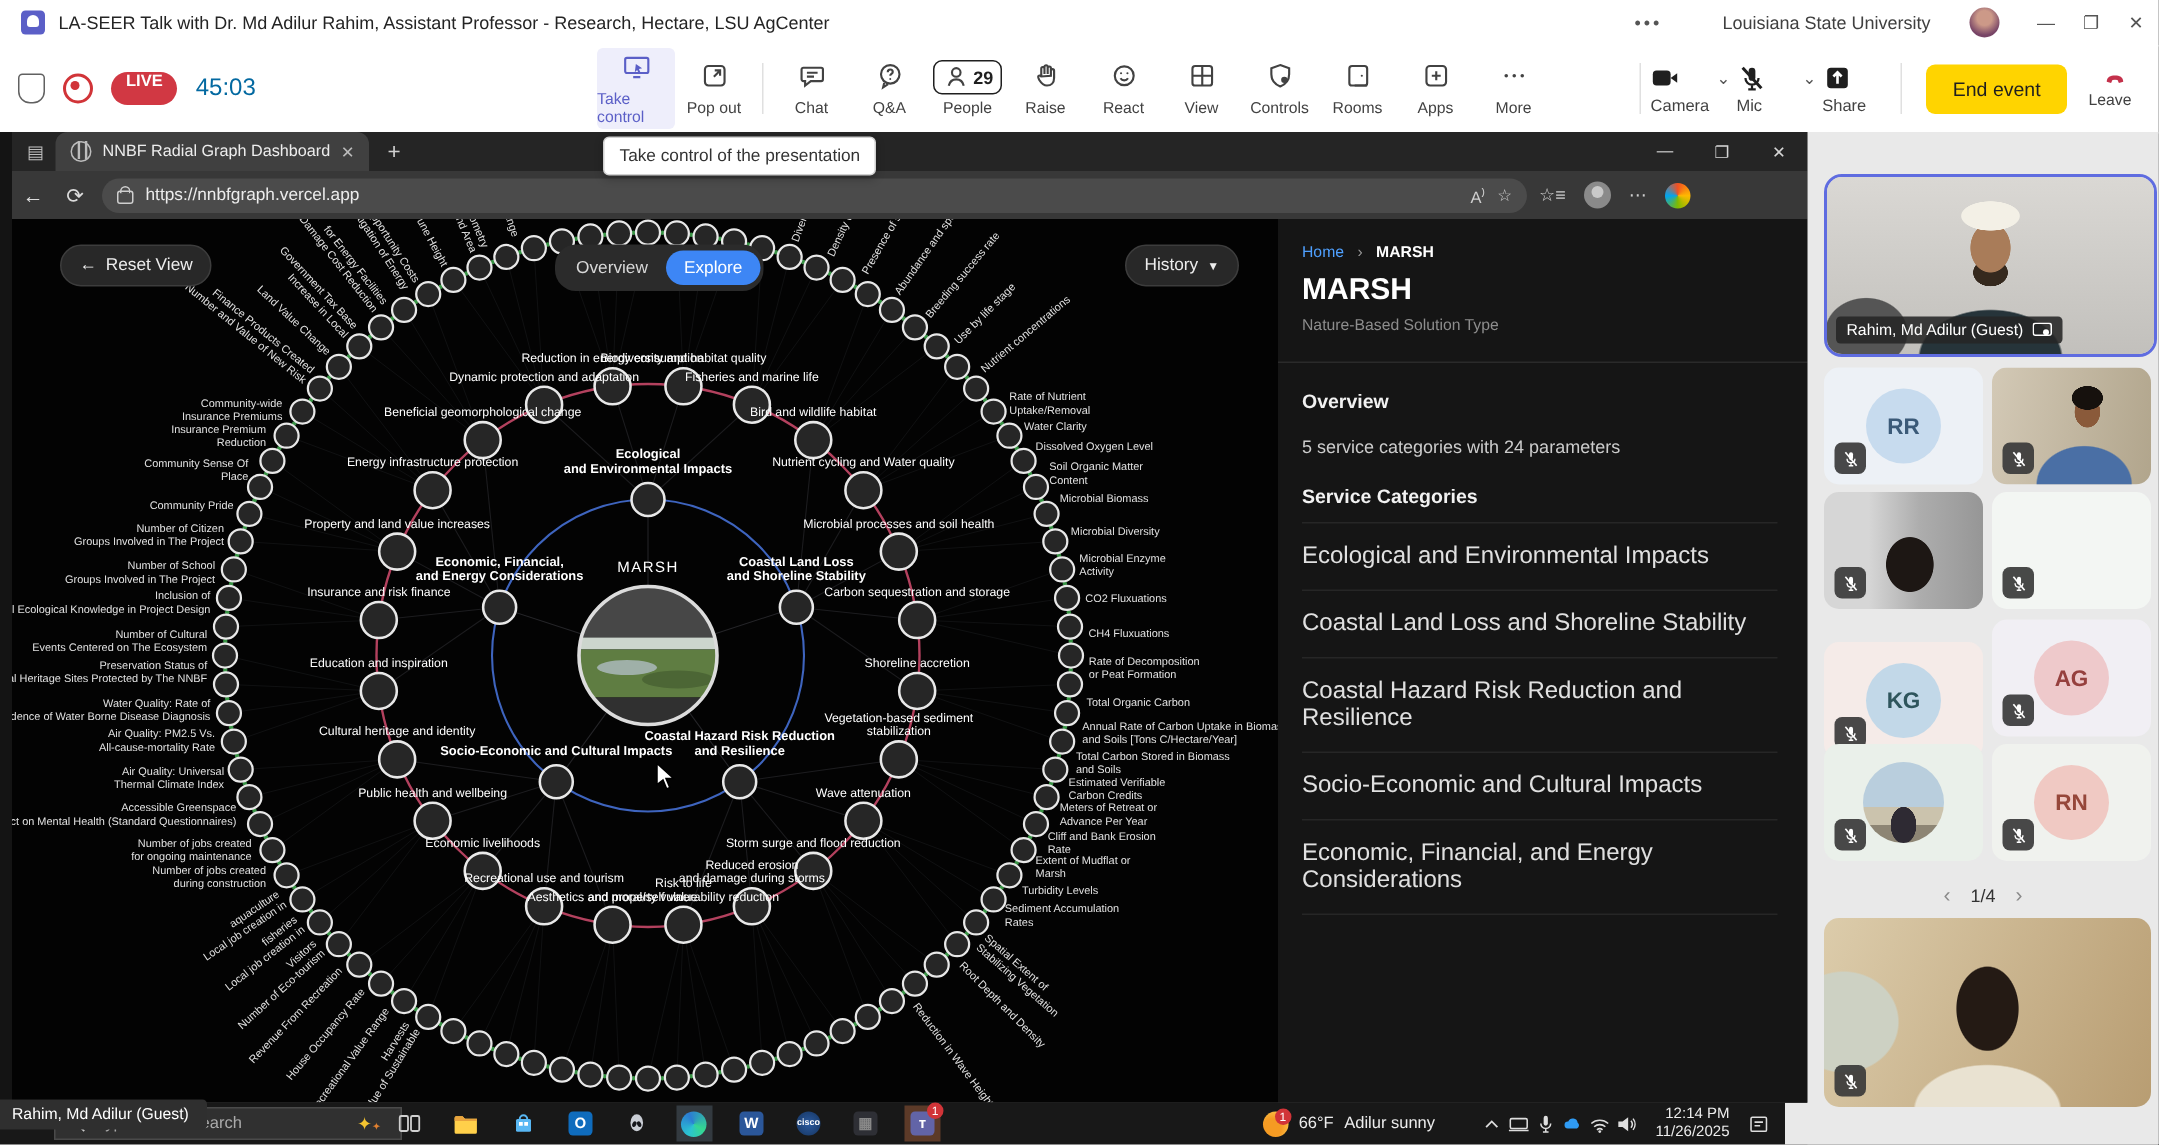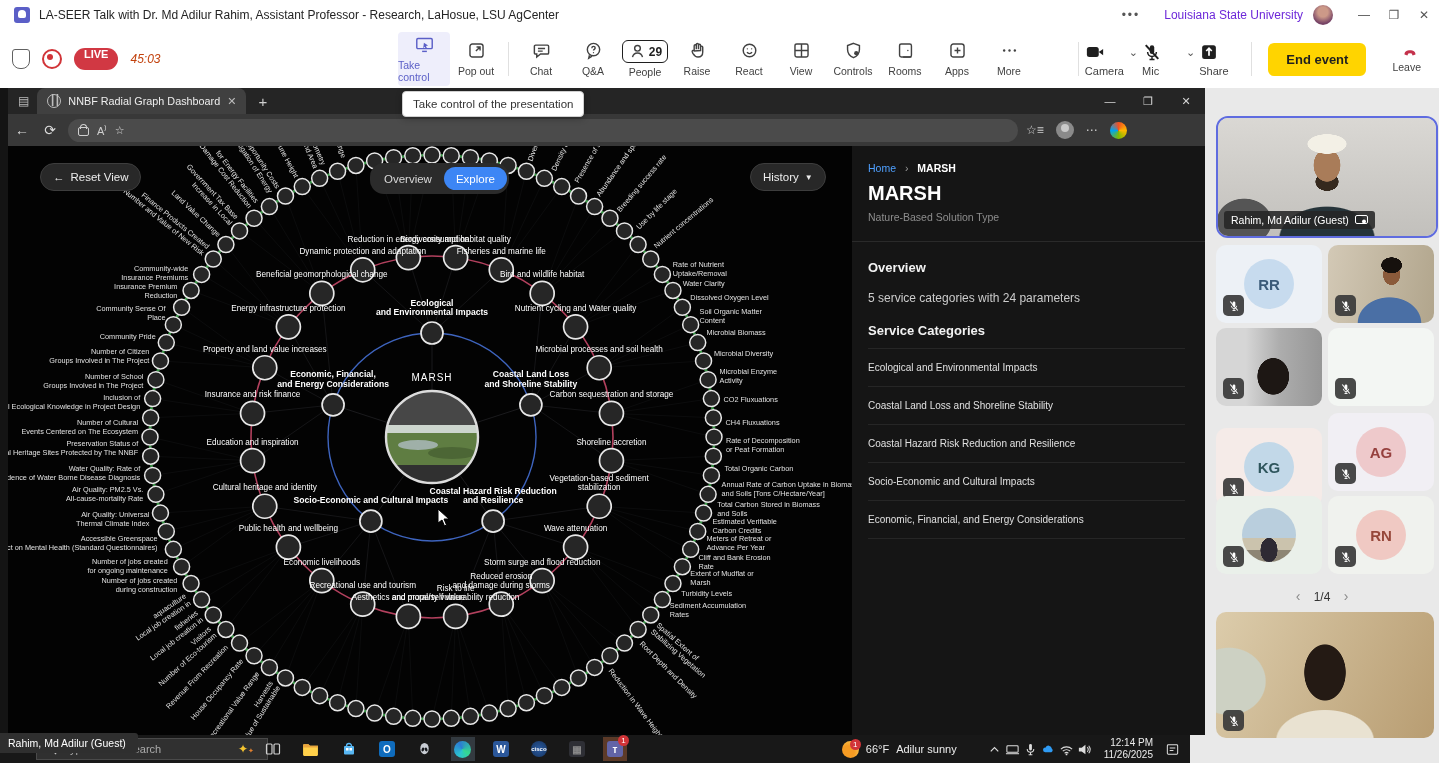--- a/index.html
+++ b/index.html
@@ -4,50 +4,50 @@
 <style>
   html,body{margin:0;padding:0;width:1439px;height:763px;overflow:hidden;
     font-family:"Liberation Sans",sans-serif;background:#e9e9e9;position:relative;}
   
   .titlebar{position:absolute;left:0;top:0;width:1439px;height:30px;background:#fff;
     border-bottom:1px solid #ececec;display:flex;align-items:center;font-size:12px;color:#242424;}
   .teams-logo{width:16px;height:16px;margin:0 9px 0 14px;background:#5b5fc7;border-radius:3px;position:relative;}
   .teams-logo::after{content:"";position:absolute;left:4px;top:3px;width:8px;height:8px;border-radius:50% 50% 2px 2px;background:#fff;}
   .tb-title{white-space:nowrap;}
   .tb-spacer{flex:1;}
-  .tb-org{color:#6d28d9;margin:0 10px;}
+  .tb-org{color:#404040;margin:0 26px;}
   .tb-dots{color:#555;margin-right:14px;letter-spacing:2px;}
   .avatar-sm{width:20px;height:20px;border-radius:50%;background:radial-gradient(circle at 50% 35%,#c98 30%,#746 70%);margin-right:16px;}
   .winbtn{width:30px;text-align:center;color:#555;font-size:12px;}
   
   .toolbar{position:absolute;left:0;top:30px;width:1439px;height:58px;background:#fff;border-bottom:1px solid #dcdcdc;}
   .tb-left{position:absolute;left:12px;top:0;height:58px;display:flex;align-items:center;gap:12px;}
   .shield{width:16px;height:18px;border:1.5px solid #616161;border-radius:3px 3px 8px 8px;}
   .record{width:16px;height:16px;border:2px solid #d13438;border-radius:50%;position:relative;}
   .record::after{content:"";position:absolute;left:3px;top:3px;width:6px;height:6px;background:#d13438;border-radius:50%;}
   .live{background:#d13843;color:#fff;border-radius:12px;height:22px;display:flex;align-items:center;padding:0 10px;gap:7px;font-size:11px;font-weight:bold;flex-direction:column;}
   .live .vbar{width:1px;height:12px;background:rgba(255,255,255,.55);}
   .eye{width:13px;height:9px;border:1.3px solid #fff;border-radius:50%;position:relative;}
   .eye::after{content:"";position:absolute;left:3.5px;top:2px;width:3px;height:3px;background:#fff;border-radius:50%;}
-  .timer{font-size:12px;color:#c2410c;font-style:italic;}
+  .timer{font-size:16px;color:#0369a1;}
   .tb-center{position:absolute;left:398px;top:0;height:58px;display:flex;align-items:center;}
   .tbtn{width:52px;height:54px;display:flex;flex-direction:column;align-items:center;justify-content:center;gap:3px;
     font-size:10.5px;color:#424242;border-radius:4px;}
   .tbtn svg{width:19px;height:19px;stroke:#424242;fill:none;stroke-width:1.2;}
   .tbtn.active{background:#eeeefb;color:#5b5fc7;}
   .tbtn.active svg{stroke:#5b5fc7;}
   .tb-divider{width:1px;height:34px;background:#e0e0e0;margin:0 6px;}
   .people-box{display:flex;align-items:center;gap:2px;border:1.6px solid #1f1f1f;border-radius:6px;padding:1px 5px;}
   .people-box b{font-size:12px;color:#1f1f1f;}
   .tb-right{position:absolute;right:0;top:0;height:58px;display:flex;align-items:center;}
   .dev{display:flex;flex-direction:column;gap:3px;font-size:11px;color:#424242;width:46px;}
   .dev svg{width:20px;height:20px;}
   .chev{color:#555;font-size:11px;margin:0 4px 14px -2px;}
-  .end-btn{background:#ffd400;color:#1f1f1f;font-weight:bold;font-size:13px;border-radius:6px;
-    padding:9px 18px;margin:0 26px 0 10px;}
+  .end-btn{background:#ffd400;color:#1f1f1f;font-weight:normal;font-size:13px;border-radius:6px;
+    padding:9px 18px;margin:0 14px 0 10px;}
   .leave{display:flex;flex-direction:column;align-items:flex-end;font-size:10.5px;color:#424242;margin-right:18px;}
   
   .stage-bg{position:absolute;left:0;top:88px;width:1210px;height:647px;background:#141414;}
   .browser{position:absolute;left:8px;top:88px;width:1197px;height:647px;background:#0a0a0a;}
   .tabstrip{position:absolute;left:0;top:0;width:1197px;height:26px;background:#252525;display:flex;align-items:center;color:#cfcfcf;}
   .tab-actions{margin:0 8px 0 10px;color:#bdbdbd;font-size:12px;}
   .tab{height:26px;display:flex;align-items:center;background:#404040;border-radius:8px 8px 0 0;padding:0 10px;gap:7px;max-width:210px;}
   .tab .globe{width:12px;height:12px;border:1.2px solid #bdbdbd;border-radius:50%;position:relative;flex:none;}
   .tab .globe::after{content:"";position:absolute;left:4.2px;top:-1px;width:2px;height:12px;border-left:1px solid #bdbdbd;border-right:1px solid #bdbdbd;transform:scaleX(1.6);}
   .tab-title{font-size:10.8px;color:#ededed;white-space:nowrap;overflow:hidden;}
@@ -77,21 +77,21 @@
   .crumbs{font-size:10.5px;margin-bottom:8px;}
   .crumbs .home{color:#4fa0ff;}
   .crumbs .sep{color:#9a9a9a;margin:0 6px;}
   .crumbs .cur{color:#fff;font-weight:bold;}
   .panel h1{font-size:20px;margin:0 0 6px 0;color:#fff;}
   .panel .subtitle{font-size:10.5px;color:#8d8d8d;}
   .pdiv{height:1px;background:#2a2a2a;margin:18px -20px 0 -16px;}
   .panel h2{font-size:13px;margin:18px 0 0 0;color:#f2f2f2;}
   .ov-text{font-size:12px;color:#cccccc;margin-top:16px;}
   .cats{list-style:none;margin:6px 0 0 0;padding:0;}
-  .cats li{font-size:10px;color:#e0e0e0;padding:13px 0;border-bottom:1px solid #262626;}
+  .cats li{font-size:16px;color:#e0e0e0;padding:13px 0;border-bottom:1px solid #262626;}
   .cats li:first-child{border-top:1px solid #262626;margin-top:10px;}
   .cursor{position:absolute;left:429px;top:362px;width:14px;height:20px;z-index:9;}
   
   .rail{position:absolute;left:1205px;top:88px;width:234px;height:675px;background:#e9e9e9;}
   .vtile{position:absolute;border-radius:10px;overflow:hidden;}
   .speaker{left:11px;top:28px;width:218px;height:118px;border:2.5px solid #5f6ce0;border-radius:12px;}
   .namechip{position:absolute;left:6px;bottom:7px;background:rgba(37,37,37,.88);color:#fff;font-size:10.5px;
     border-radius:3px;padding:3px 7px;display:flex;align-items:center;gap:6px;}
   .micchip{position:absolute;left:7px;bottom:7px;width:21px;height:21px;background:rgba(58,58,58,.92);border-radius:5px;
     display:flex;align-items:center;justify-content:center;}
@@ -148,21 +148,21 @@
     box-shadow:0 2px 6px rgba(0,0,0,.25);display:flex;align-items:center;padding:0 10px;font-size:11.5px;color:#333;z-index:10;}
   .presenter{position:absolute;left:0;top:733px;height:20px;background:#2f2f2f;color:#fff;font-size:10.5px;
     display:flex;align-items:center;padding:0 12px 0 8px;z-index:8;border-radius:0 3px 3px 0;}
   svg text{font-family:"Liberation Sans",sans-serif;}
 </style>
 </head>
 <body>
 
 <div class="titlebar">
   <div class="teams-logo"></div>
-  <div class="tb-title">LA-SEER Talk with Dr. Md Adilur Rahim, Assistant Professor - Research, LaHosue, LSU AgCenter</div>
+  <div class="tb-title">LA-SEER Talk with Dr. Md Adilur Rahim, Assistant Professor - Research, Hectare, LSU AgCenter</div>
   <div class="tb-spacer"></div>
   <div class="tb-dots">•••</div>
   <div class="tb-org">Louisiana State University</div>
   <div class="avatar-sm"></div>
   <div class="winbtn">—</div>
   <div class="winbtn">❐</div>
   <div class="winbtn">✕</div>
 </div>
 
 <div class="toolbar">
@@ -324,20 +324,21 @@
       <span>—</span>
       <span>❐</span>
       <span>✕</span>
     </div>
   </div>
   <div class="urlbar">
     <span class="nav">←</span>
     <span class="nav">⟳</span>
     <div class="urlpill">
       <span class="lock"></span>
+      <span class="url">https://nnbfgraph.vercel.app</span>
       <span class="pill-ic">A⁾</span>
       <span class="pill-ic">☆</span>
     </div>
     <div class="url-right">
       <span>☆≡</span>
       <span class="prof"></span>
       <span>⋯</span>
       <span class="copilot"></span>
     </div>
   </div>

